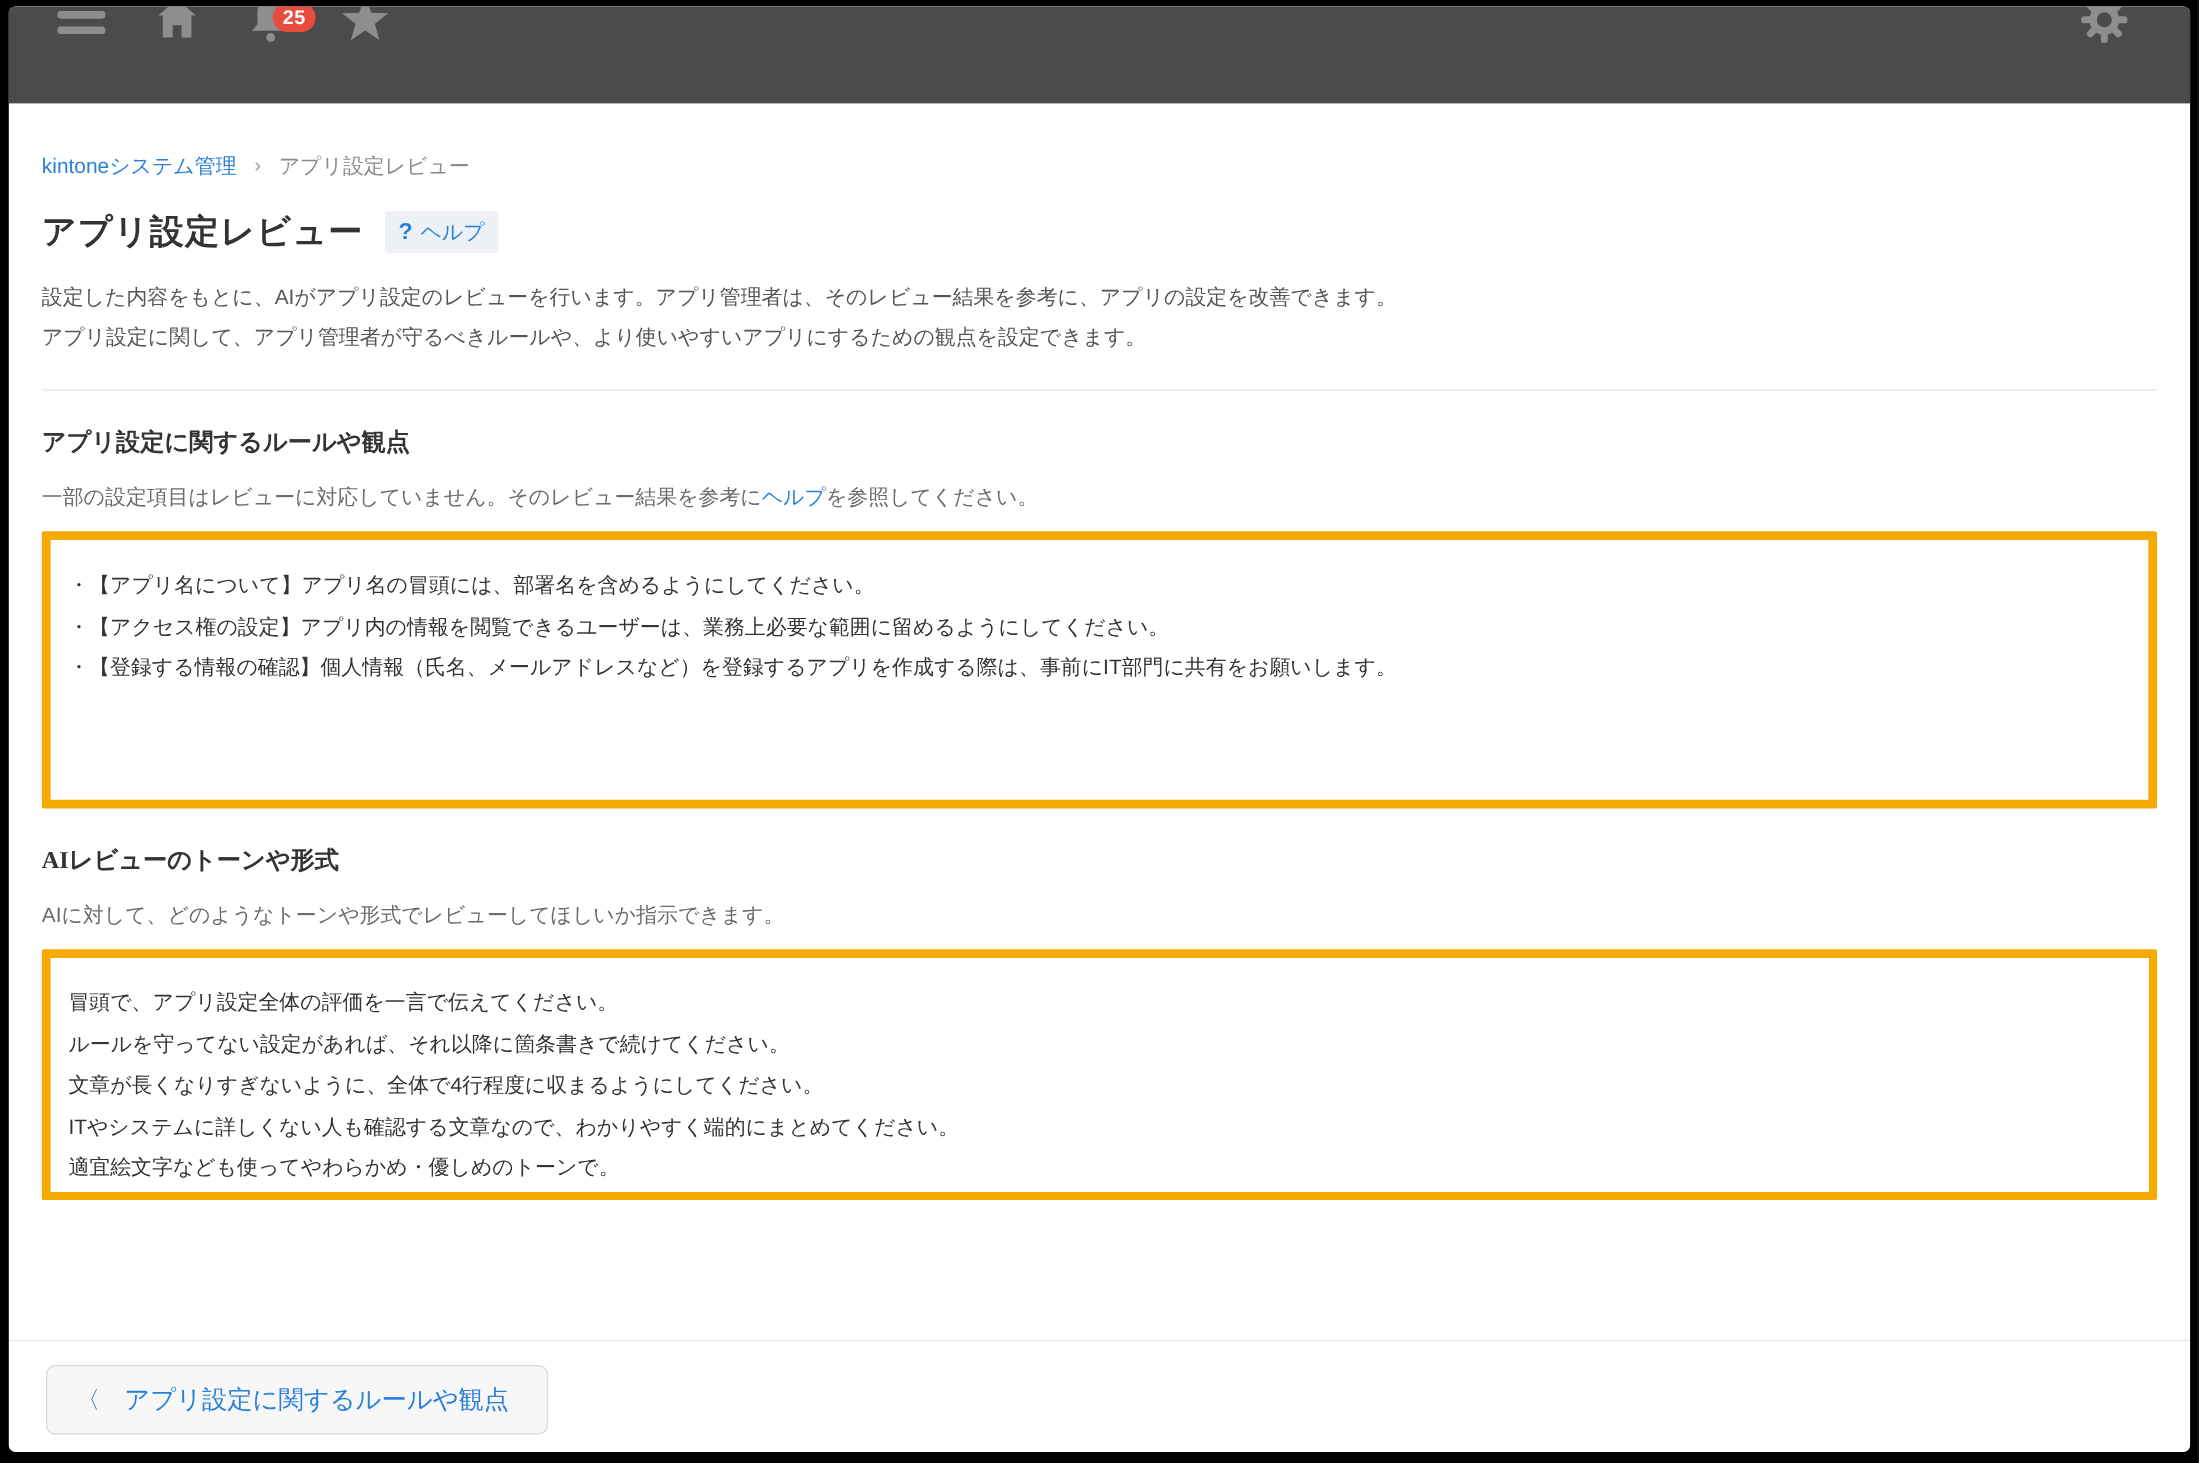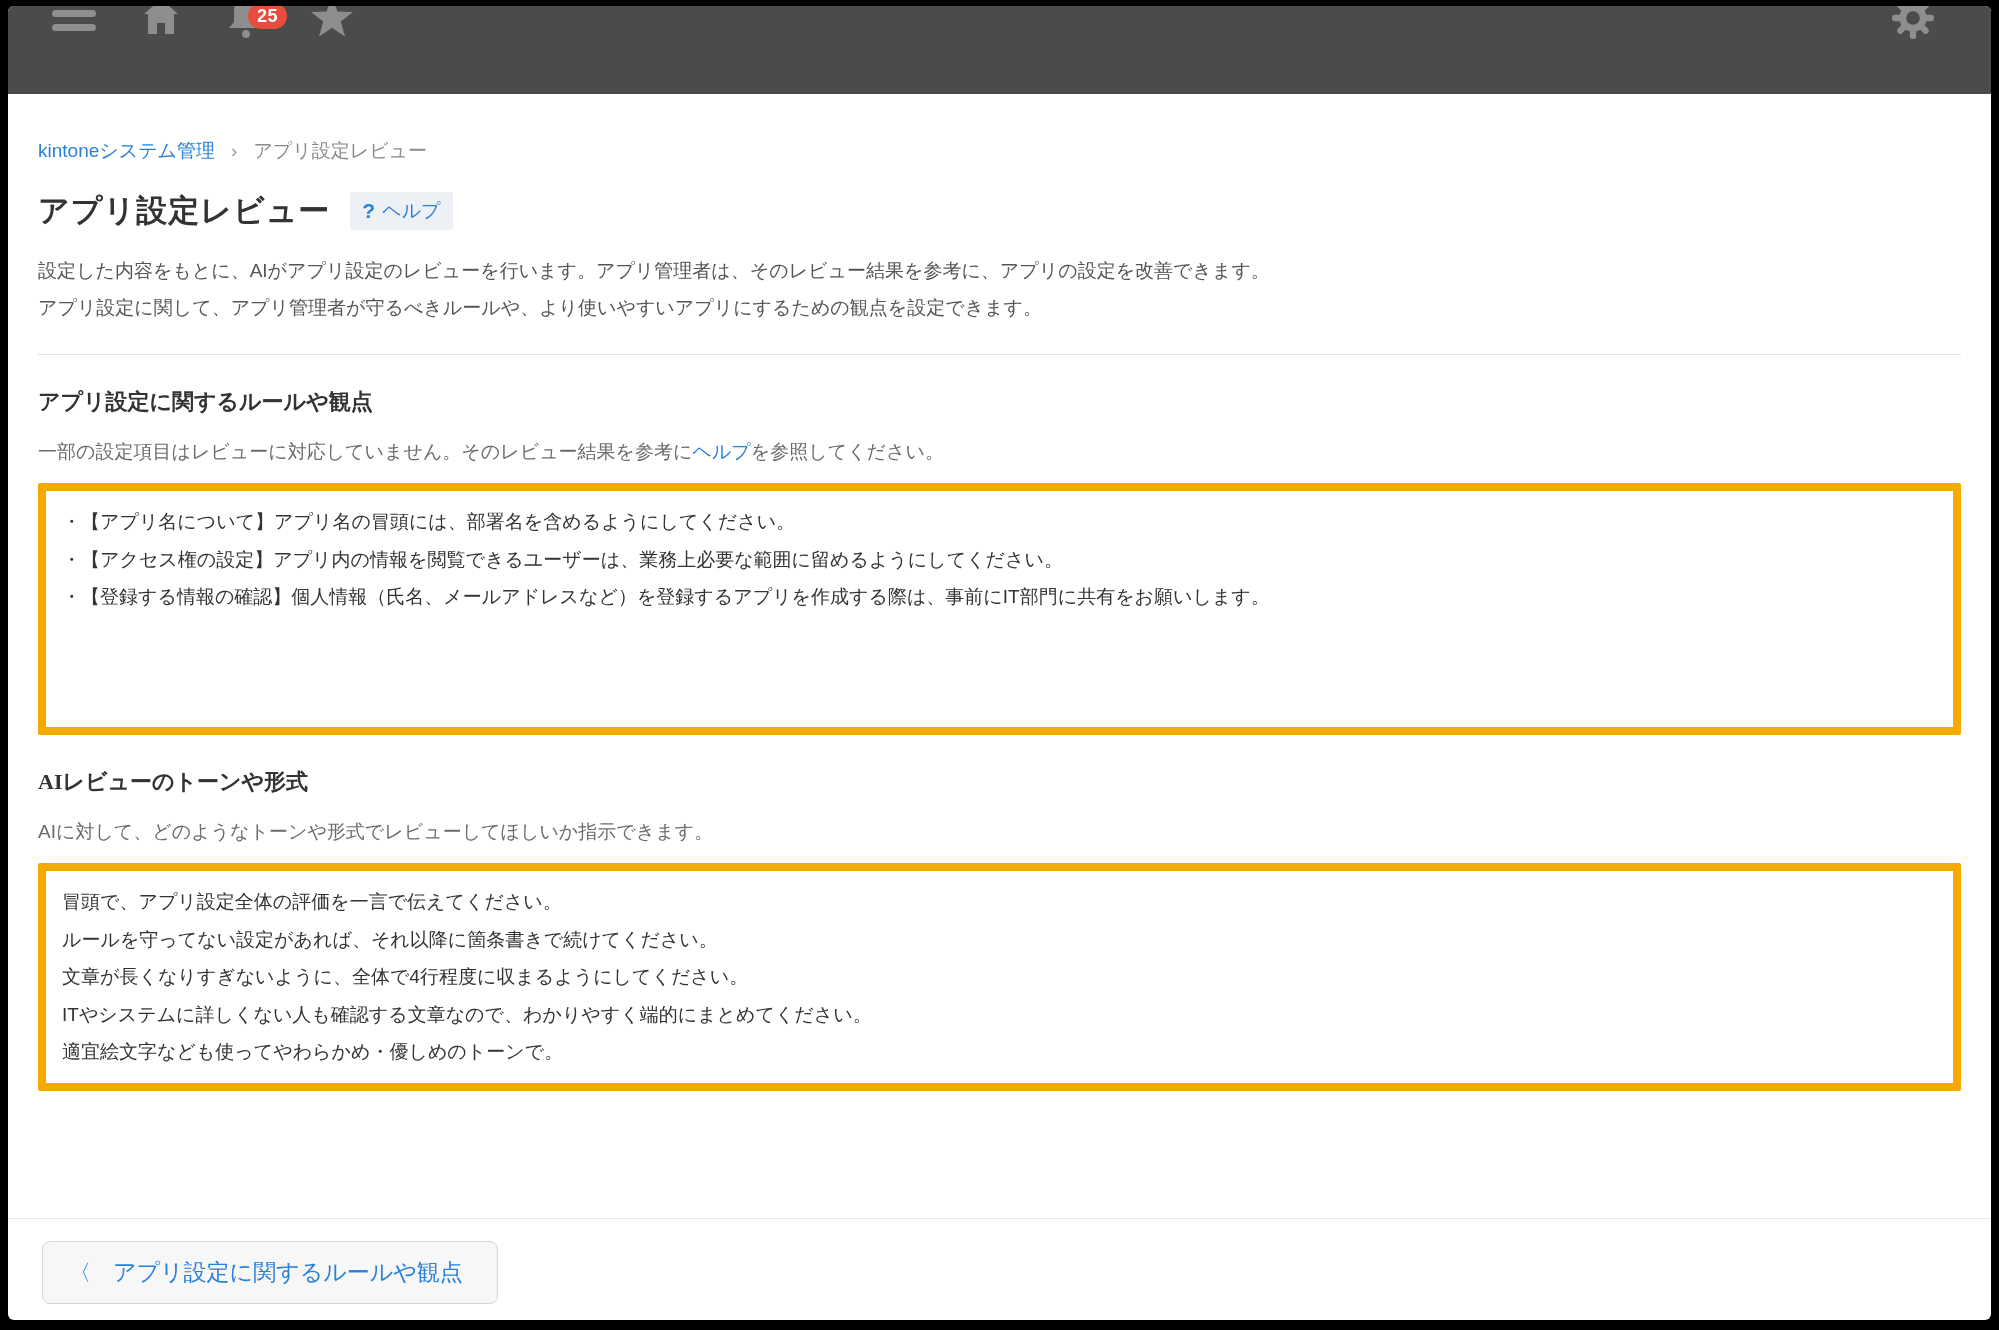--- a/index.html
+++ b/index.html
@@ -72,21 +72,21 @@
   .section-note{margin-top:22px;font-size:19px;color:var(--text-gray);}
   .section-note a{color:var(--link-blue);text-decoration:none;cursor:pointer;}
   textarea.field{
     display:block;width:100%;
     margin-top:18px;
     border:8px solid var(--focus-yellow);
     border-radius:2px;
     background:#fff;
     resize:none;outline:none;
     font-family:inherit;font-size:19px;line-height:37.5px;color:var(--text-dark);
-    padding:12px 16px;
+    padding:23px 16px;
   }
   .rules-field{height:252px;}
   .tone-field{height:228px;}
   .tone-heading{}
   
   .footer{
     flex:0 0 auto;
     border-top:1px solid #e6e6e6;
     padding:22px 34px 16px 34px;
   }

